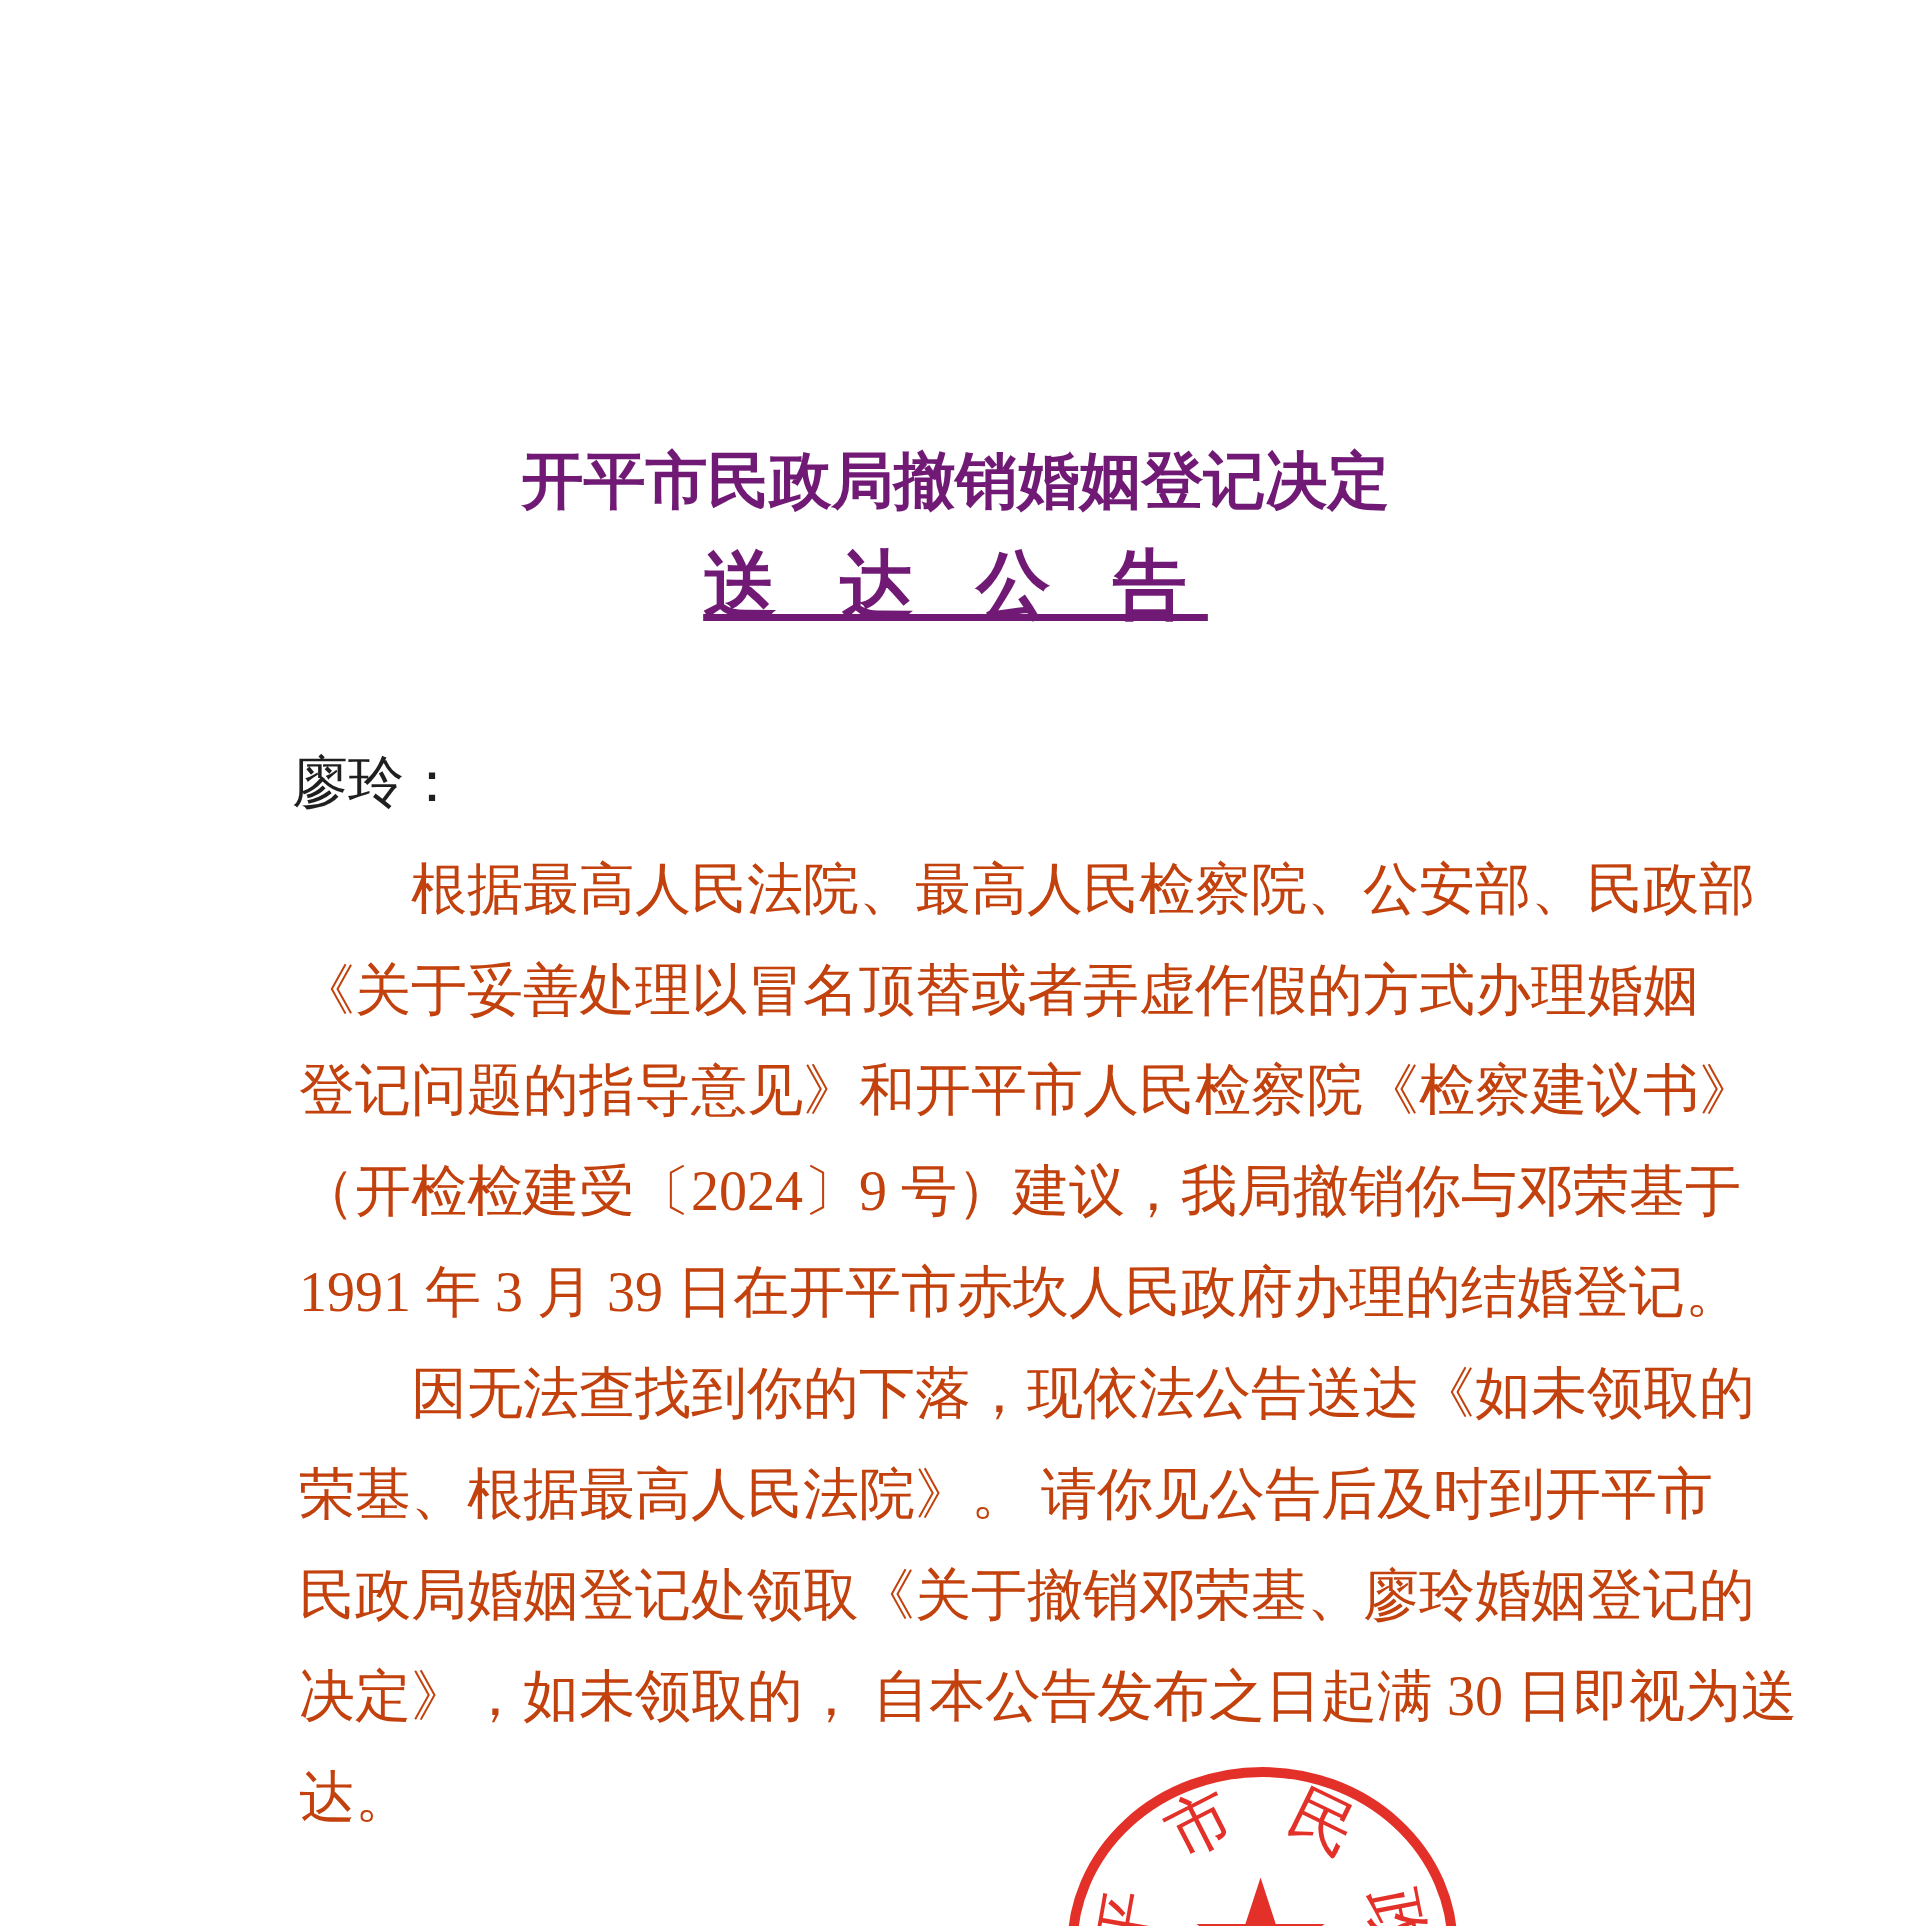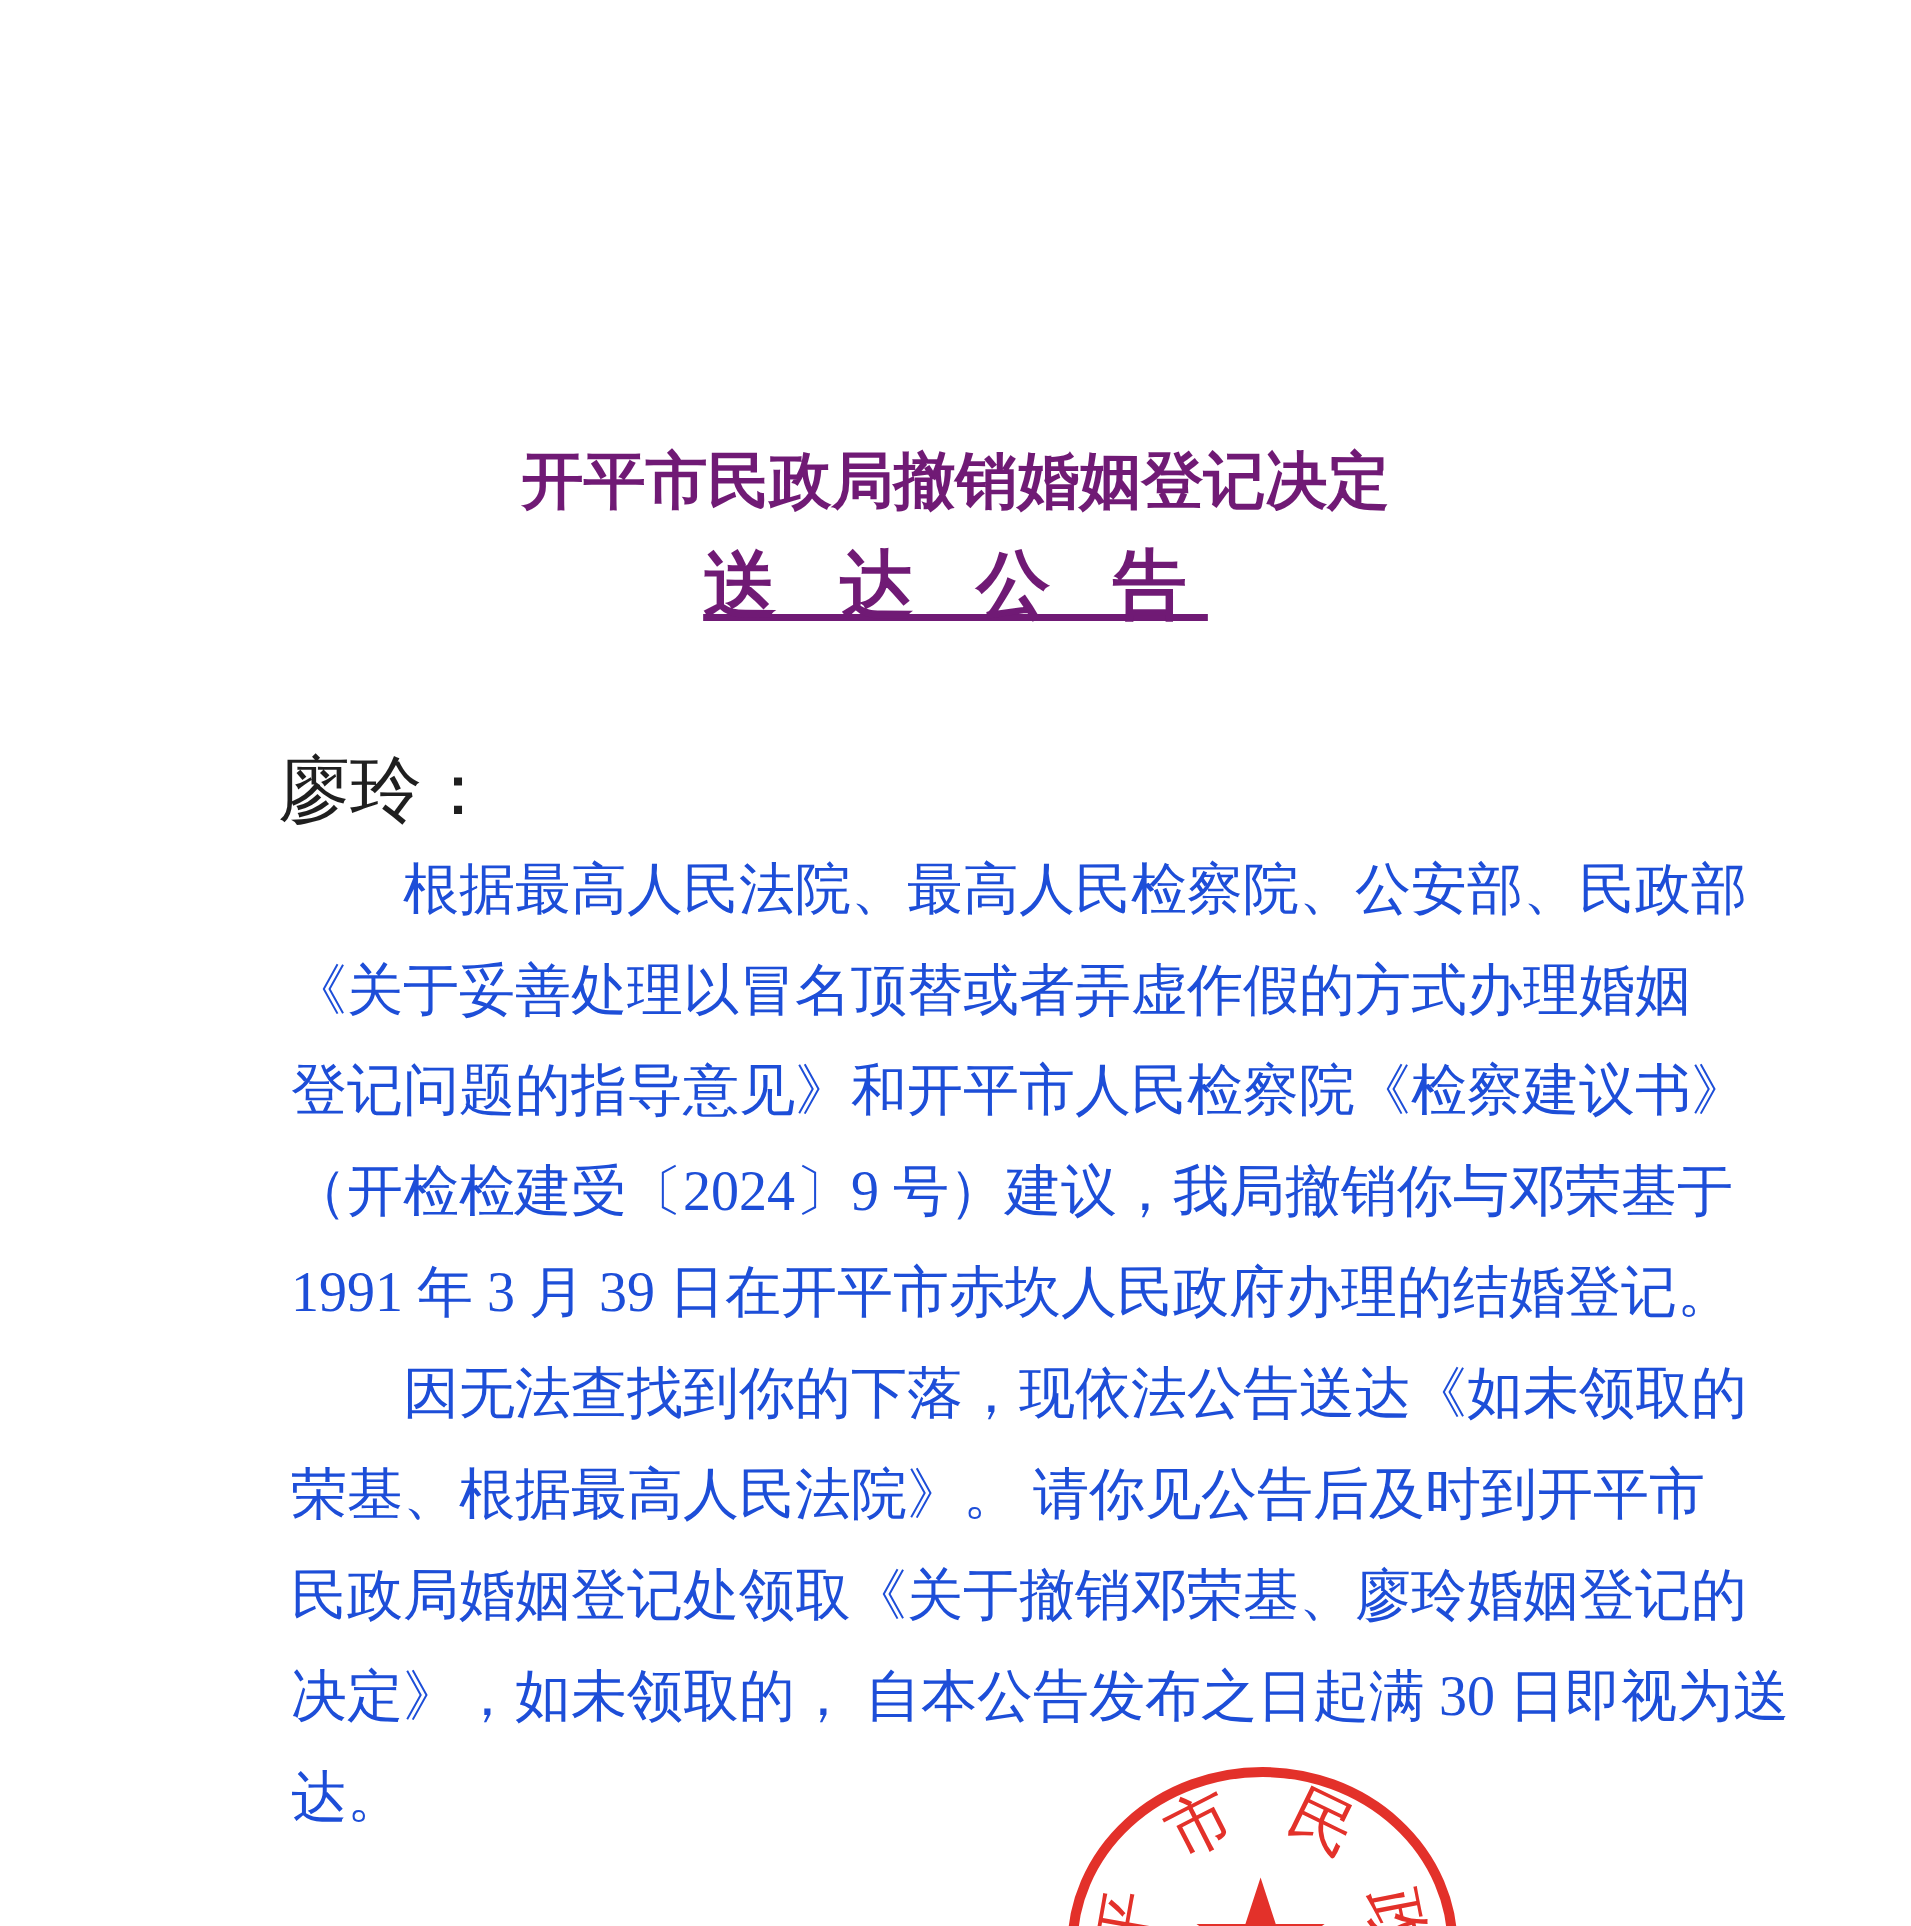--- a/index.html
+++ b/index.html
@@ -23,35 +23,35 @@
     text-align: center;
     font-family: "Liberation Sans", sans-serif;
     font-weight: bold;
     color: #701a75;
     white-space: nowrap;
   }
   #title-line1 { top: 450px; font-size: 62px; line-height: 1; }
   #title-line2 { top: 548px; font-size: 74px; line-height: 1; letter-spacing: 21px; text-decoration: underline; }
 
   .salutation {
-    left: 278px;
+    left: 292px;
     top: 754px;
-    font-size: 72px;
+    font-size: 56px;
     line-height: 1;
     white-space: nowrap;
   }
 
   #body-block { left: 287px; top: 0; width: 1356px; }
   .body-line {
     position: absolute;
-    left: 4px;
+    left: 12px;
     font-size: 56px;
     line-height: 1;
     white-space: nowrap;
-    color: #1d4ed8;
+    color: #c2410c;
   }
 
   #seal-svg {
     left: 1048px;
     top: 1741px;
     width: 439px;
     height: 424px;
     z-index: 2;
   }
   .seal-char {

